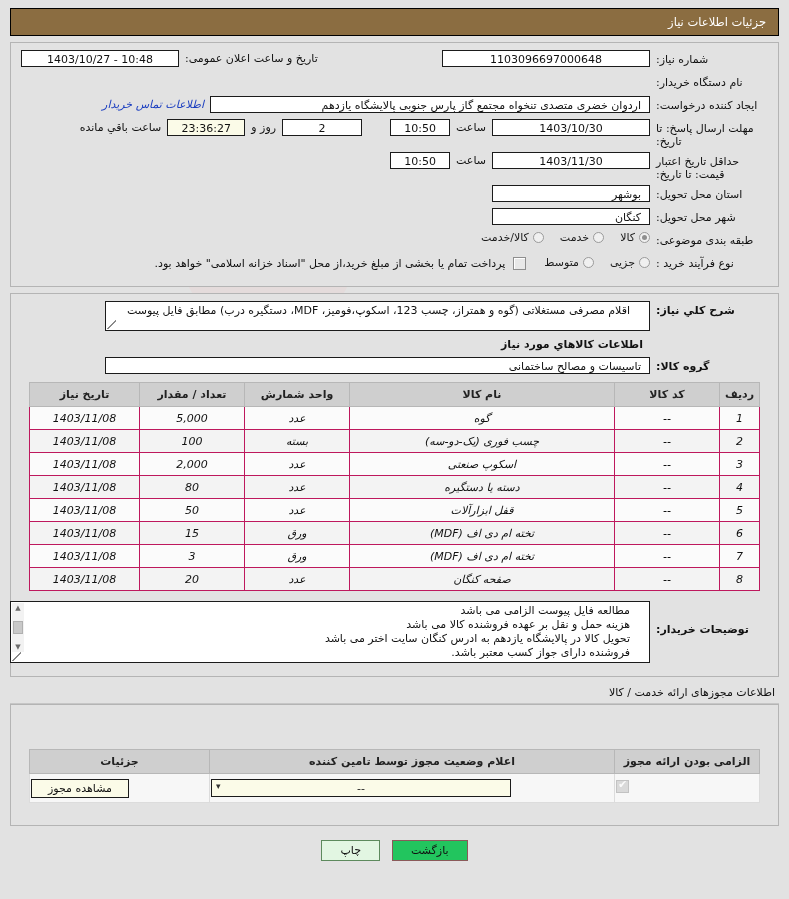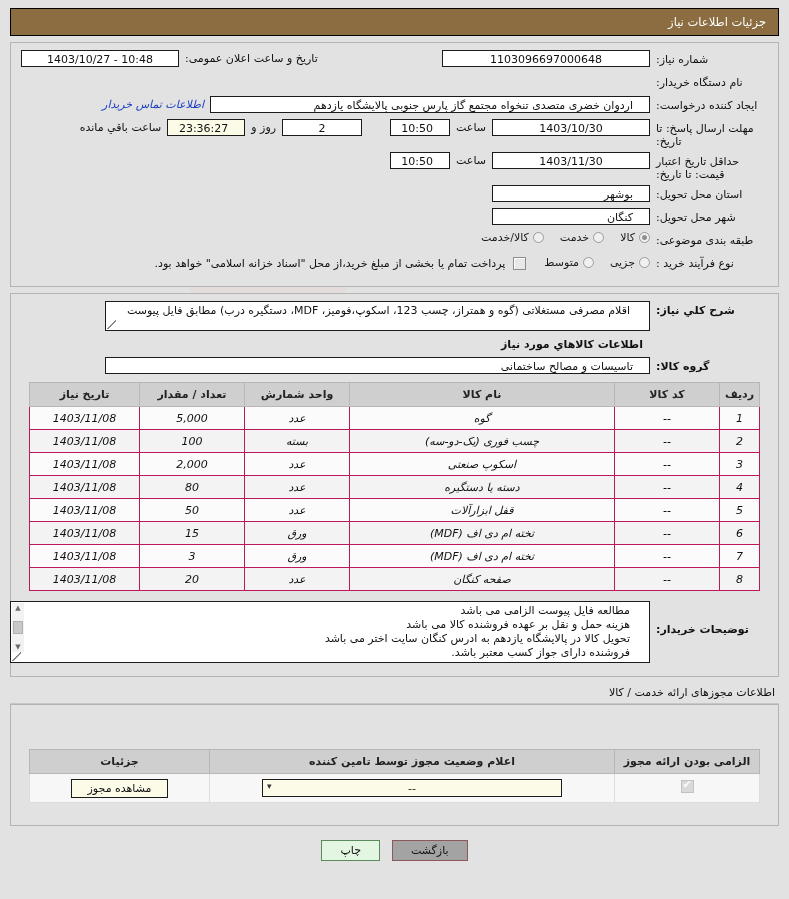--- a/index.html
+++ b/index.html
@@ -100,21 +100,21 @@
     line-height: 13px;
   }
   .fctl { display: flex; align-items: center; gap: 6px; flex: 1; }
 
   .ipt {
     border: 1px solid #1b1b1b;
     background: #fff;
     height: 17px;
     line-height: 17px;
     font-size: 11px;
-    padding: 0 16px;
+    padding: 0 8px;
     box-sizing: border-box;
     text-align: center;
     color: #111;
     font-family: "DejaVu Sans", "Liberation Sans", sans-serif;
     white-space: nowrap;
     overflow: hidden;
   }
   .ipt.right { text-align: right; }
   .ipt.cream { background: #fbfbe8; }
   .w-num   { width: 208px; }
@@ -296,21 +296,21 @@
     background: #cfcfcf;
     border: 1px solid #b7b7b7;
     height: 21px;
     font-weight: bold;
     font-size: 11px;
     color: #222;
   }
   table.lic td {
     border: 1px solid #dcdcdc;
     height: 26px;
-    text-align: center;
+    text-align: left;
     background: #f7f7f7;
   }
   .sel {
     width: 300px;
     height: 18px;
     border: 1px solid #1b1b1b;
     background: #fbfbe8;
     display: inline-flex;
     align-items: center;
     justify-content: center;
@@ -342,21 +342,21 @@
     gap: 12px;
   }
   .btn {
     border: 1px solid #6b6b6b;
     font-size: 11px;
     padding: 3px 18px;
     cursor: pointer;
     color: #111;
     text-align: center;
   }
-  .btn-back { background: #a3a3a3; border-color: #8a5a5a; }
+  .btn-back { background: #22c55e; border-color: #8a5a5a; }
   .btn-print { background: #e2f6e2; border-color: #5d8a5d; }
 
   .spacer-line {
     height: 1px;
     background: #c6c6c6;
     margin: 0 10px;
   }
 </style>
 </head>
 <body>

